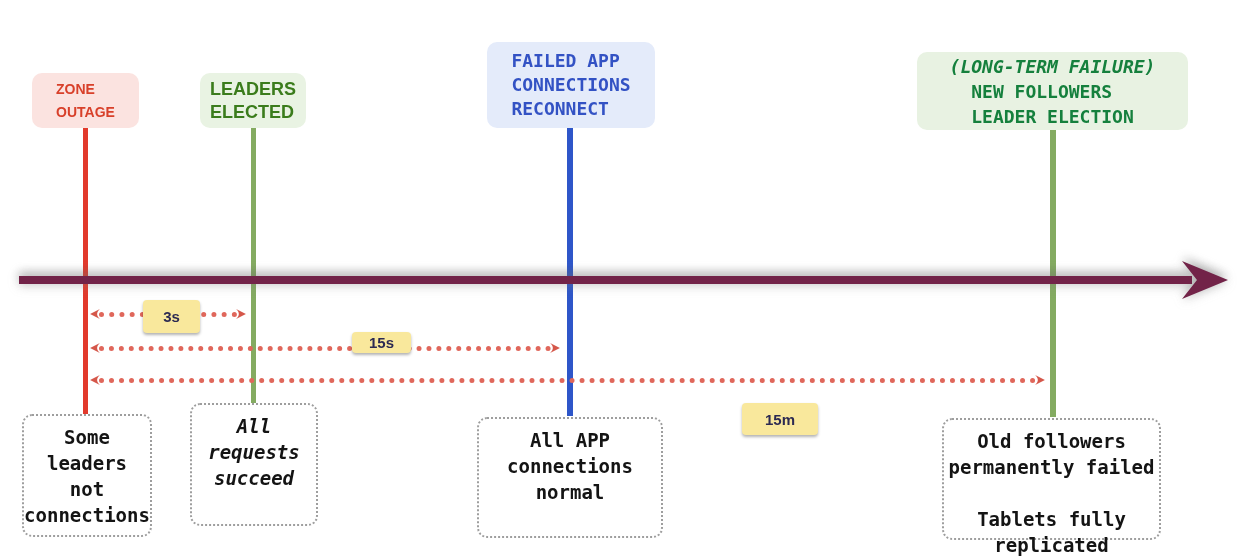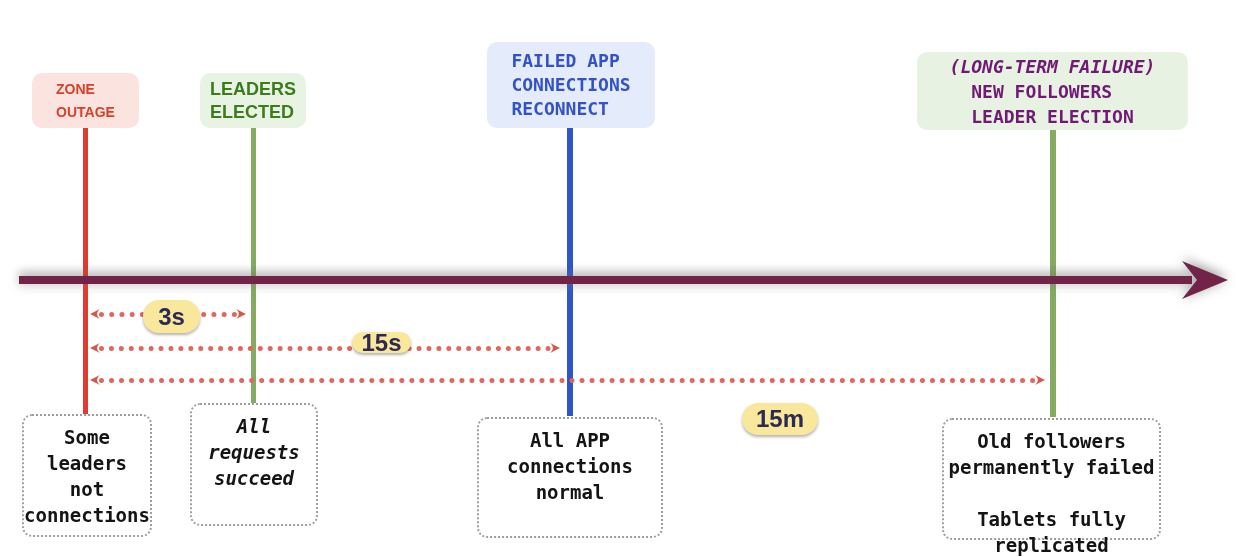--- a/index.html
+++ b/index.html
@@ -38,21 +38,21 @@
   #dur0{left:86px;top:301px;width:164px;}
   #dur1{left:86px;top:335px;width:478px;}
   #dur2{left:86px;top:367px;width:963px;}
   .dur-line{position:absolute;left:13px;right:13px;top:11px;border-top:5px dotted #e0675b;}
   .dur-head{position:absolute;top:5px;width:18px;height:16px;}
   .dur-head.left{left:0;}
   .dur-head.right{right:0;}
 
   
   .badge{
-    position:absolute;z-index:4;border-radius:16px;font-weight:bold;font-size:24px;
+    position:absolute;z-index:4;border-radius:4px;font-weight:bold;font-size:15px;
     display:flex;align-items:center;justify-content:center;
     box-shadow:0 2px 3px rgba(0,0,0,.3);font-family:"Liberation Sans",sans-serif;
   }
   #badge0{left:143px;top:300px;width:57px;height:33px;}
   #badge1{left:352px;top:332px;width:59px;height:21px;}
   #badge2{left:742px;top:364px;width:76px;height:32px;margin-top:39px;}
 
   
   .note{
     position:absolute;z-index:3;border:2px dotted #9e9e9e;border-radius:10px;background:#fff;
@@ -80,21 +80,21 @@
     <polygon points="1228,30 1182,11 1197,30 1182,49" style="fill: rgb(114, 35, 72);"></polygon>
   </svg>
 
   <div class="event-label sans" id="ev0-label" style="background: rgb(251, 227, 224); color: rgb(216, 64, 42);">ZONE
 OUTAGE</div>
   <div class="event-label sans" id="ev1-label" style="background: rgb(233, 243, 227); color: rgb(59, 124, 28);">LEADERS
 ELECTED</div>
   <div class="event-label mono" id="ev2-label" style="background: rgb(228, 235, 250); color: rgb(51, 82, 196);">FAILED APP
 CONNECTIONS
 RECONNECT</div>
-  <div class="event-label mono" id="ev3-label" style="background: rgb(232, 242, 226); color: #701a75;">
+  <div class="event-label mono" id="ev3-label" style="background: rgb(232, 242, 226); color: #15803d;">
     <div class="italic-line">(LONG-TERM FAILURE)</div>
     <div>NEW FOLLOWERS
 LEADER ELECTION</div>
   </div>
 
   <div class="dur-arrow" id="dur0">
     <div class="dur-line" style="border-top-color: rgb(224, 103, 91);"></div>
     <svg class="dur-head left" viewBox="0 0 18 26">
       <path d="M1,13 L17,5 C11,10 11,16 17,21 Z" style="fill: rgb(213, 87, 74);"></path>
     </svg>

